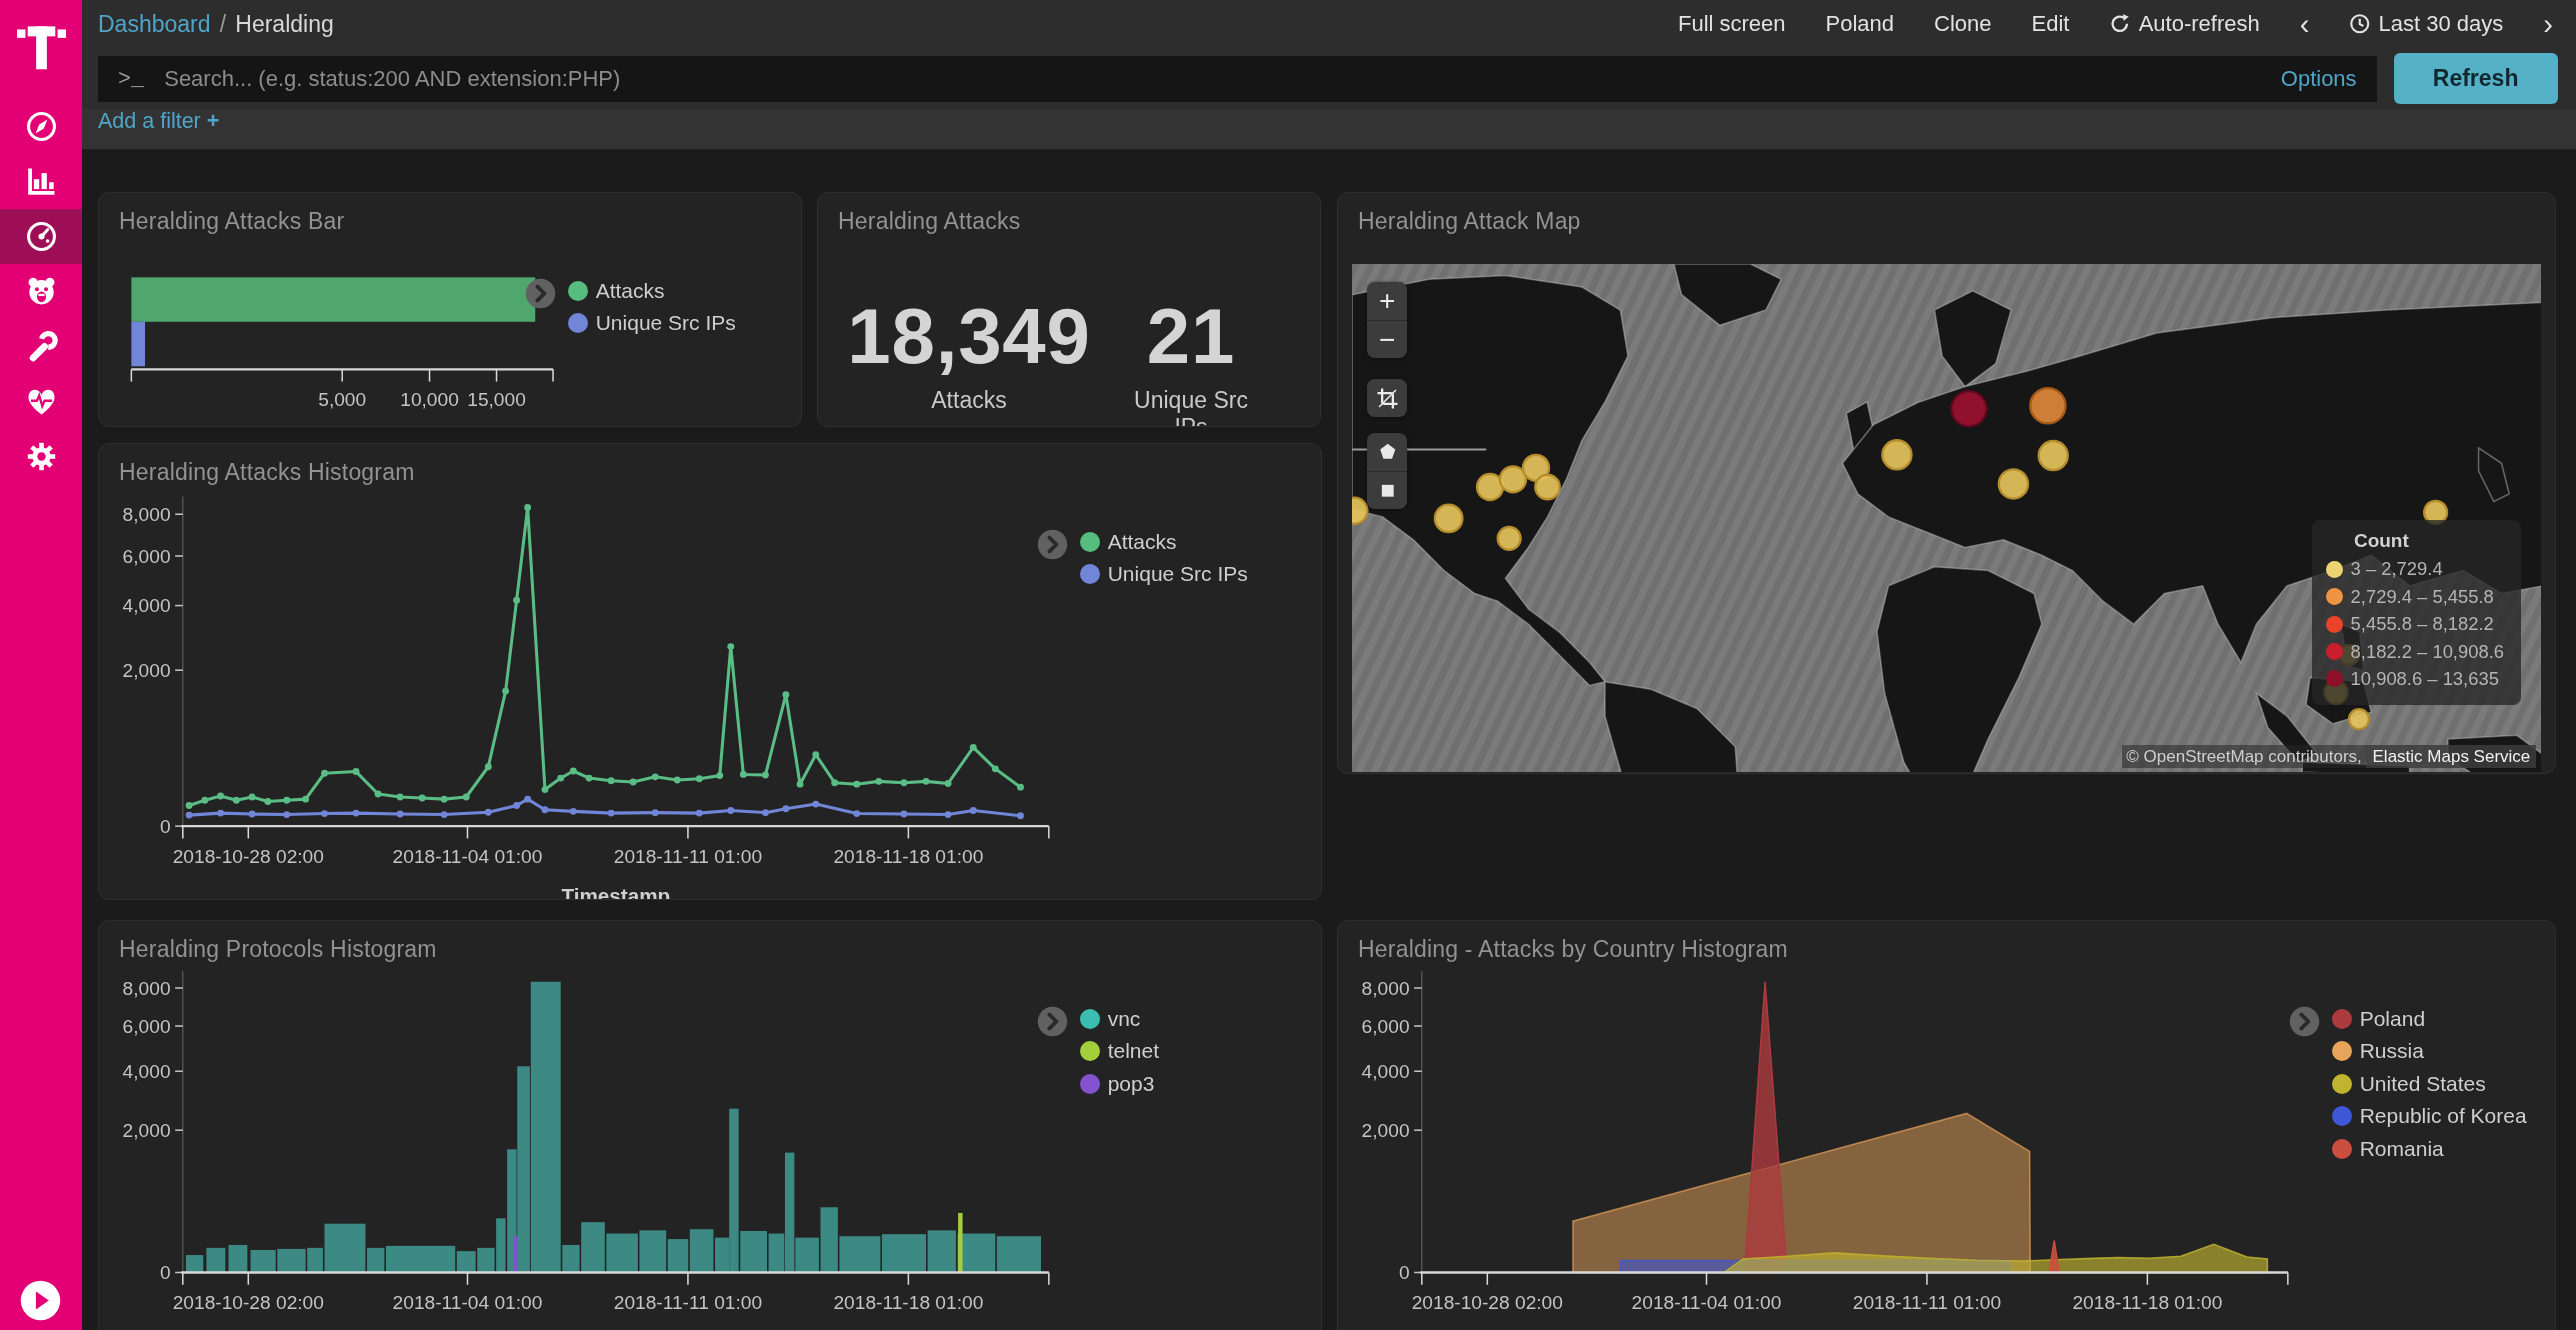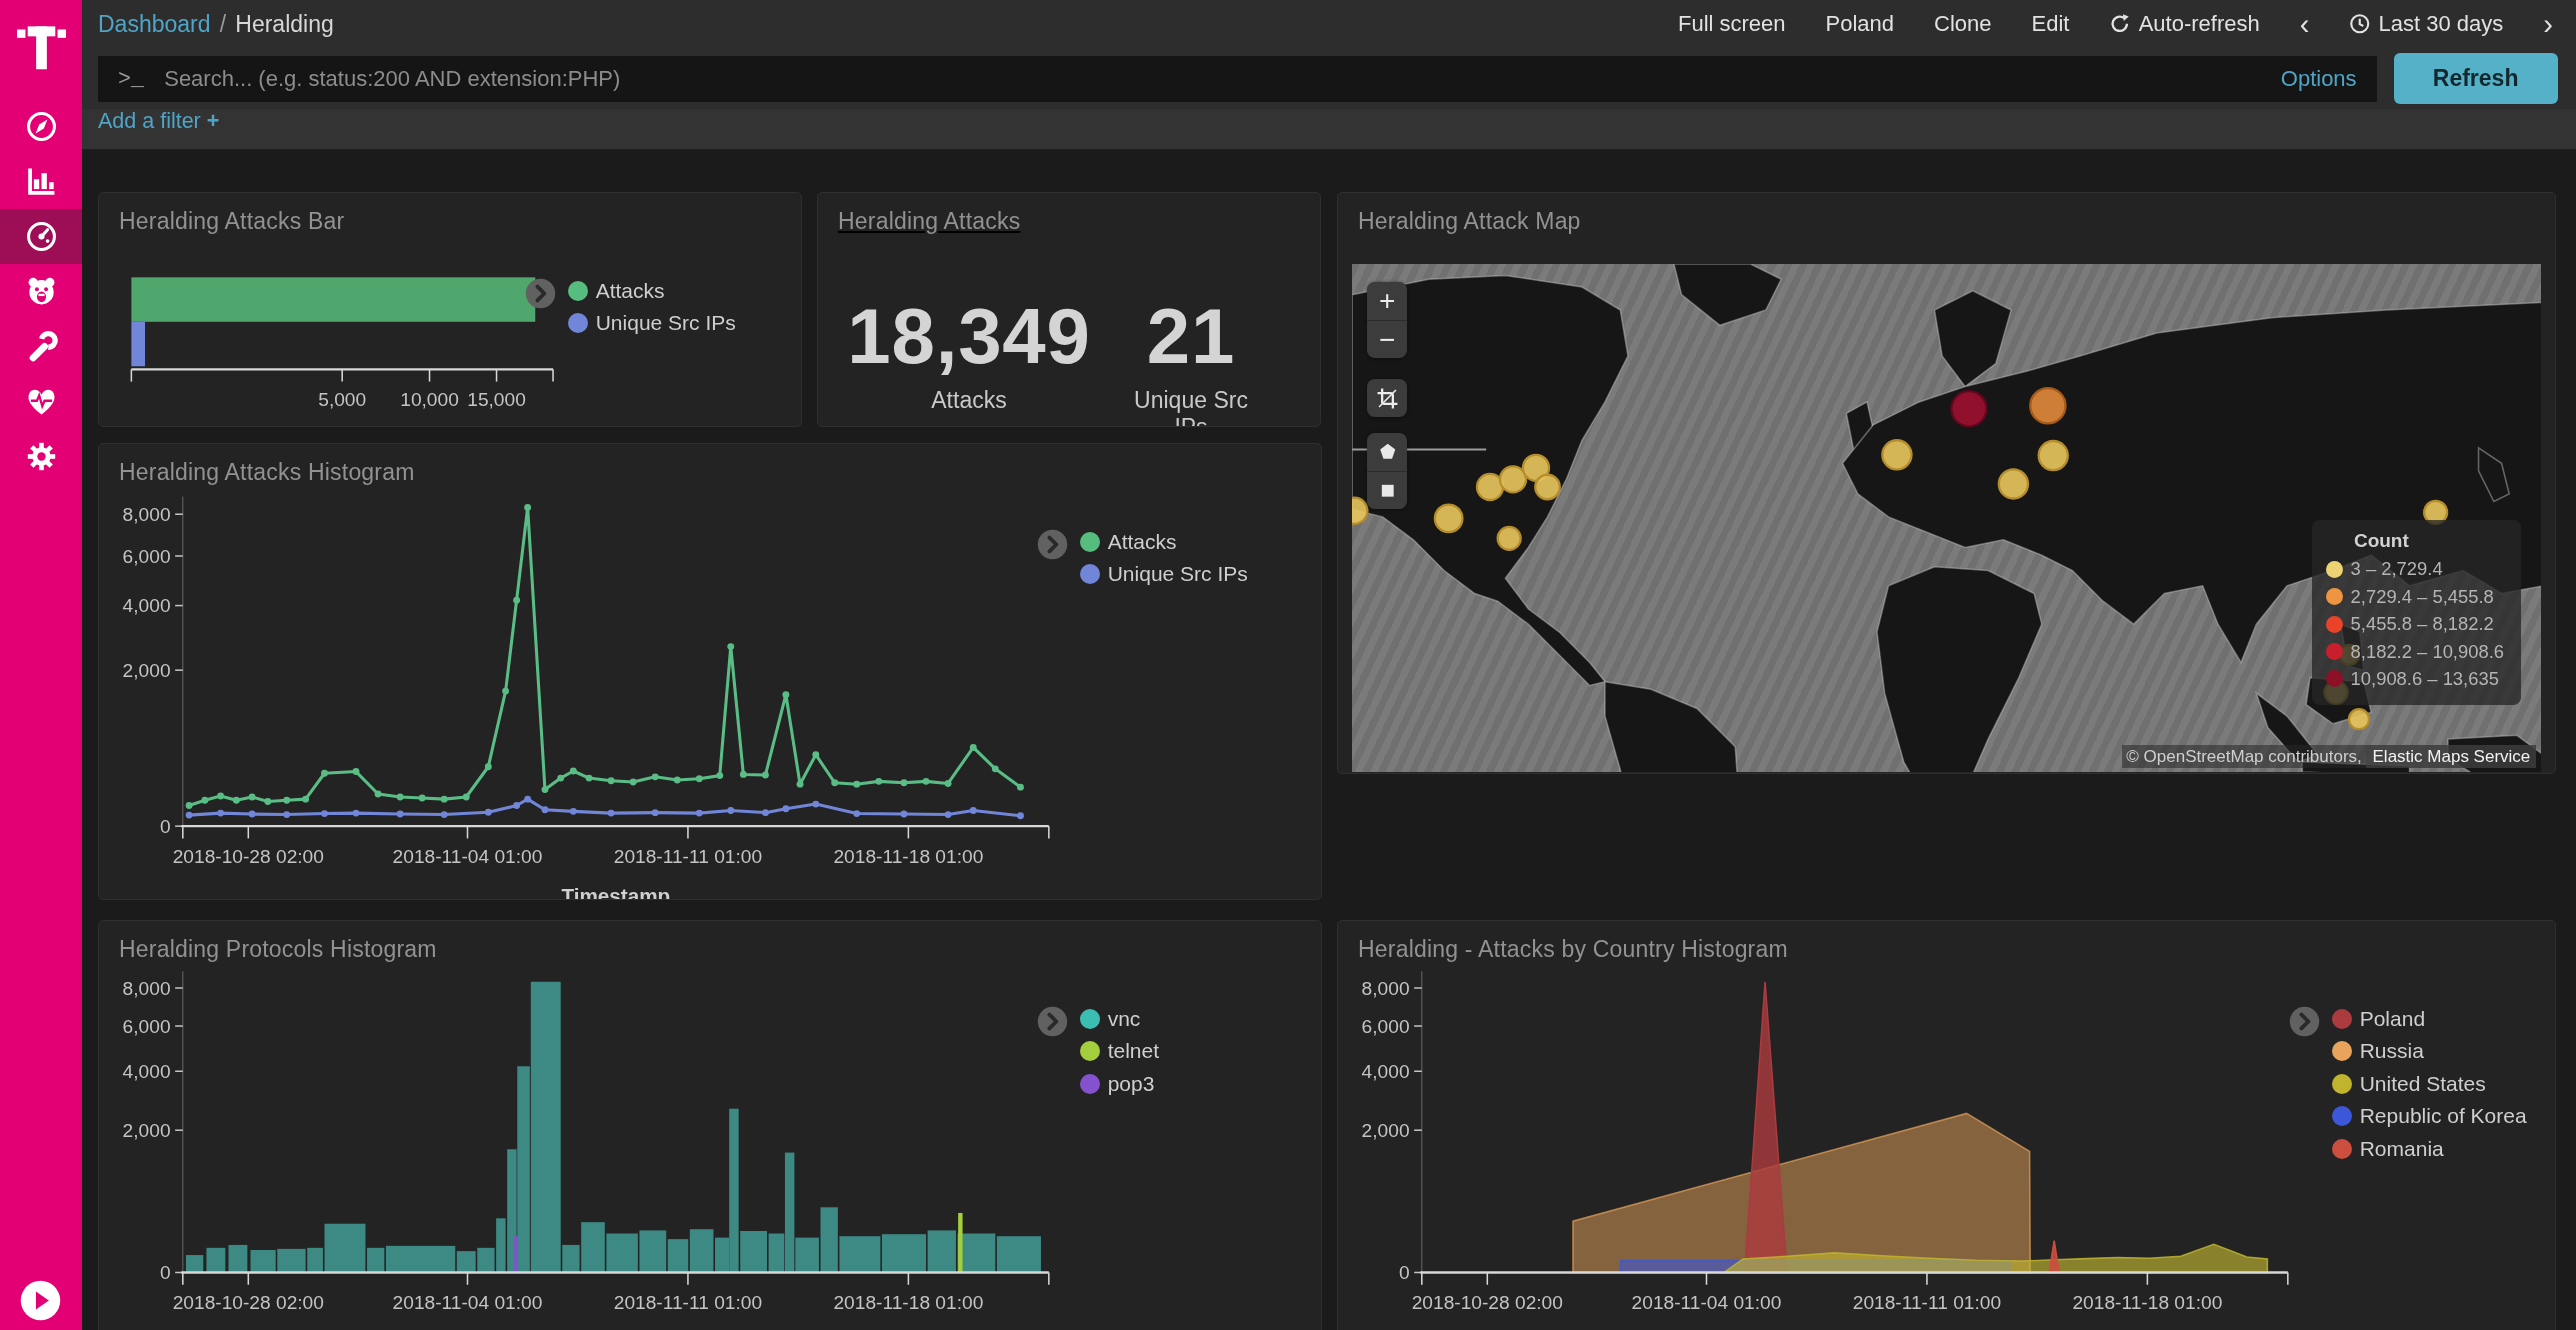--- a/index.html
+++ b/index.html
@@ -37,24 +37,24 @@
   #options-link{color:#4fa5c7;font-size:22px;margin-left:15.3px;cursor:pointer;}
   #refresh-btn{width:164px;height:51px;background:#55b1c7;border:none;border-radius:6.1px;
     color:#13282e;font-size:23px;font-weight:600;cursor:pointer;}
 
   #filterbar{position:absolute;left:0;right:0;top:109px;height:41px;background:#333333;
     display:flex;align-items:flex-start;padding-left:16px;border-bottom:1.5px solid #1f1f1f;}
   #add-filter{color:#4fa5c7;font-size:21.5px;cursor:pointer;}
   #add-filter b{font-weight:700;}
 
   
-  .panel{position:absolute;background:#232323;border:0.8px solid #2f2f2f;border-radius:5px;overflow:hidden;}
+  .panel{position:absolute;background:#232323;border:0.8px solid #2f2f2f;border-radius:11px;overflow:hidden;}
   .panel h3{margin:15.3px 0 0 20px;font-size:23px;font-weight:400;color:#929292;letter-spacing:0.2px;}
   #p-bar    {left:16px;  top:192px; width:704px;  height:235px;}
-  #p-metric {left:735px; top:192px; width:504px;  height:235px;text-decoration:underline;}
+  #p-metric {left:735px; top:192px; width:504px;  height:235px;}
   #p-map    {left:1255px;top:192px; width:1219px; height:582px;}
   #p-hist   {left:16px;  top:443px; width:1224px; height:457px;}
   #p-proto  {left:16px;  top:920px;width:1224px; height:429px;}
   #p-country{left:1255px;top:920px;width:1219px; height:429px;}
 
   .plot{position:absolute;left:10.7px;top:37px;}
   #svg-bar{left:23px;top:46px;}
 
   
   .legend{position:absolute;font-size:21px;color:#cfcfcf;}

